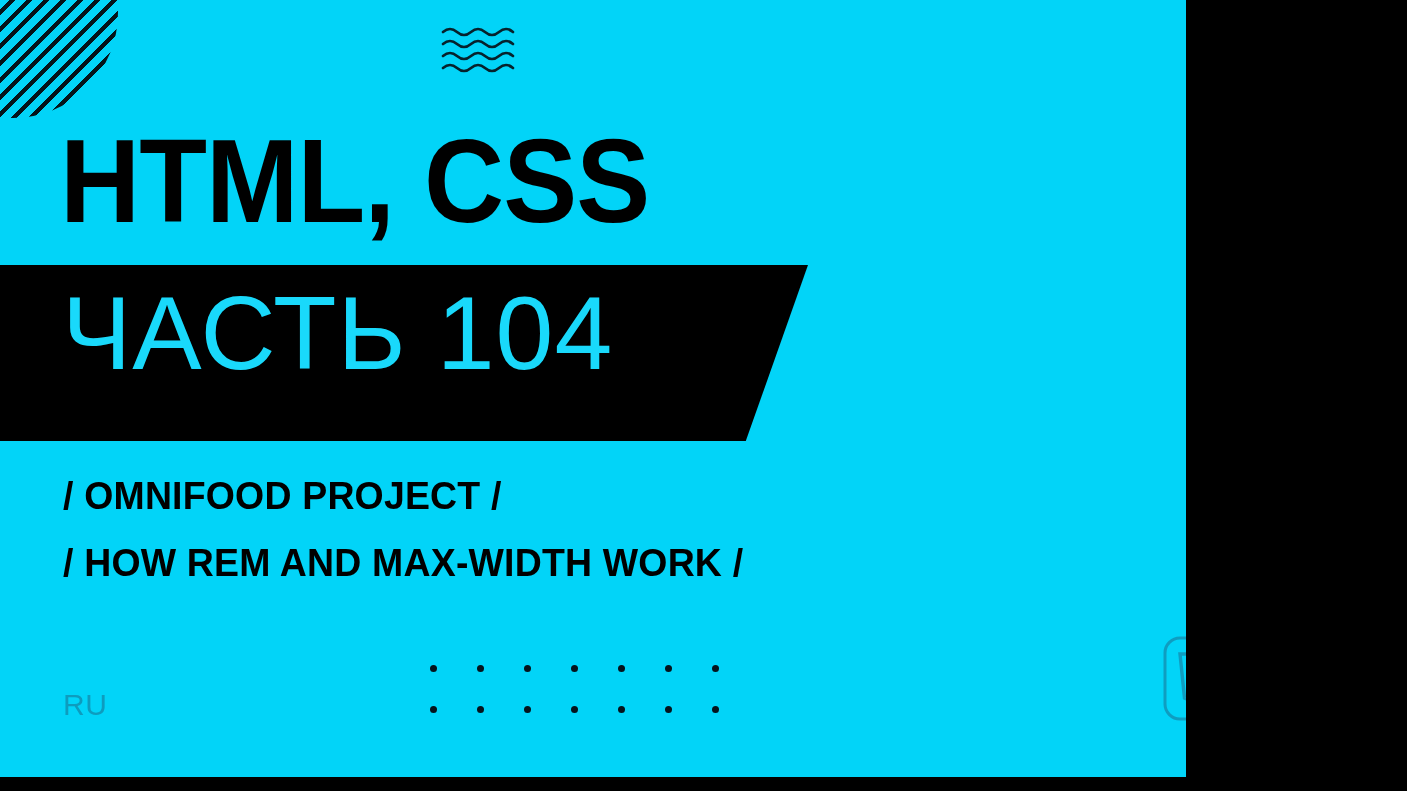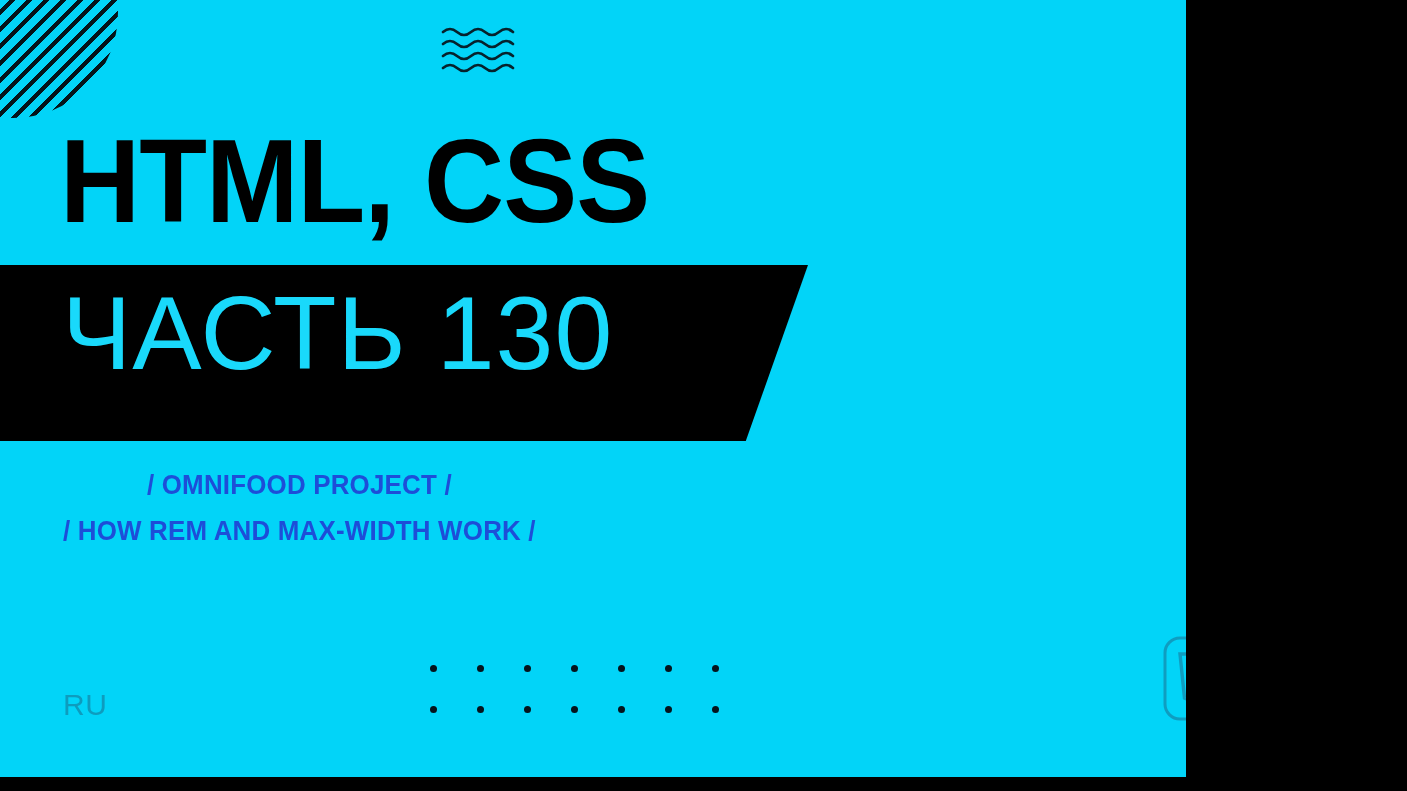--- a/index.html
+++ b/index.html
@@ -84,27 +84,26 @@
     line-height: 1;
     font-weight: 400;
     color: #19d9fb;
     letter-spacing: 1px;
     white-space: nowrap;
   }
 
   #subtitle-block {
     position: absolute;
     left: 63px; top: 462px;
-    color: #1d4ed8;
+    color: #000000;
     font-weight: 700;
-    font-size: 27px;
+    font-size: 39px;
     line-height: 1.72;
     letter-spacing: 0.2px;
     white-space: nowrap;
-    text-align: center;
   }
   #subtitle-block .sub-line { display: block; transform: scaleX(0.96); transform-origin: left center; }
 
   #lang-tag {
     position: absolute;
     left: 63px; top: 688px;
     font-size: 30px;
     font-weight: 400;
     color: #0e9cbe;
     letter-spacing: 0.5px;
@@ -181,21 +180,21 @@
       <span class="dot"></span>
       <span class="dot"></span>
       <span class="dot"></span>
       <span class="dot"></span>
     </div>
   </div>
 
   <div id="main-title">HTML, CSS</div>
 
   <div id="part-banner"></div>
-  <div id="part-label">ЧАСТЬ 130</div>
+  <div id="part-label">ЧАСТЬ 104</div>
 
   <div id="subtitle-block">
     <span class="sub-line">/ OMNIFOOD PROJECT /</span>
     <span class="sub-line">/ HOW REM AND MAX-WIDTH WORK /</span>
   </div>
 
   <div id="lang-tag">RU</div>
 
   <div id="tech-badges">
     <svg class="tech-badge" width="79" height="85" viewBox="0 0 79 85">

